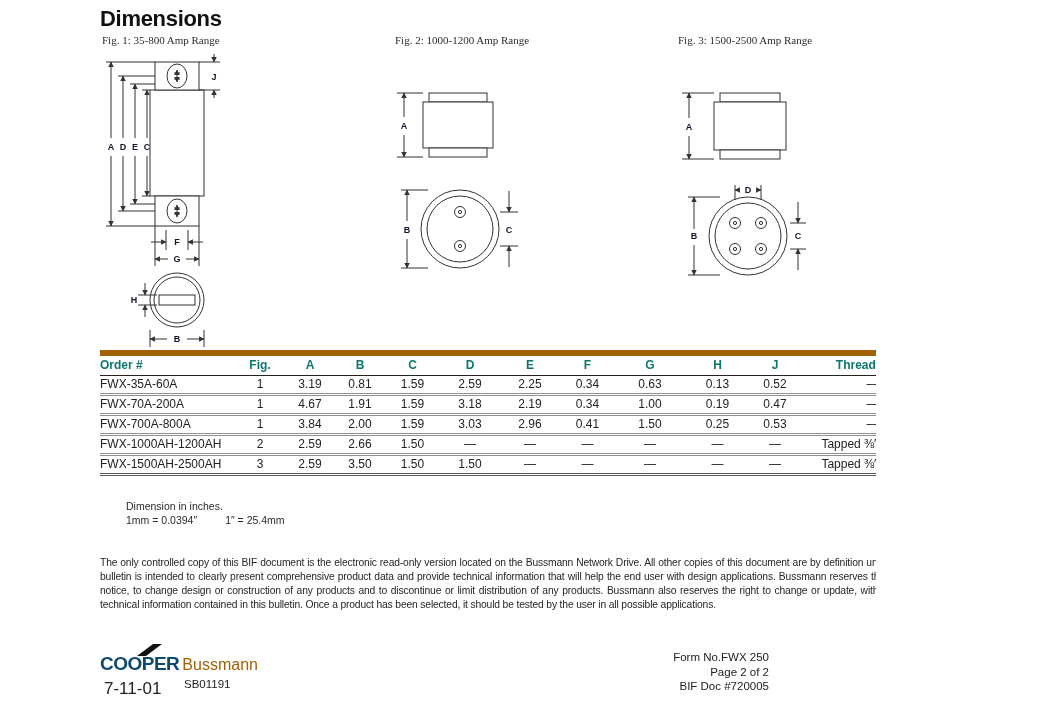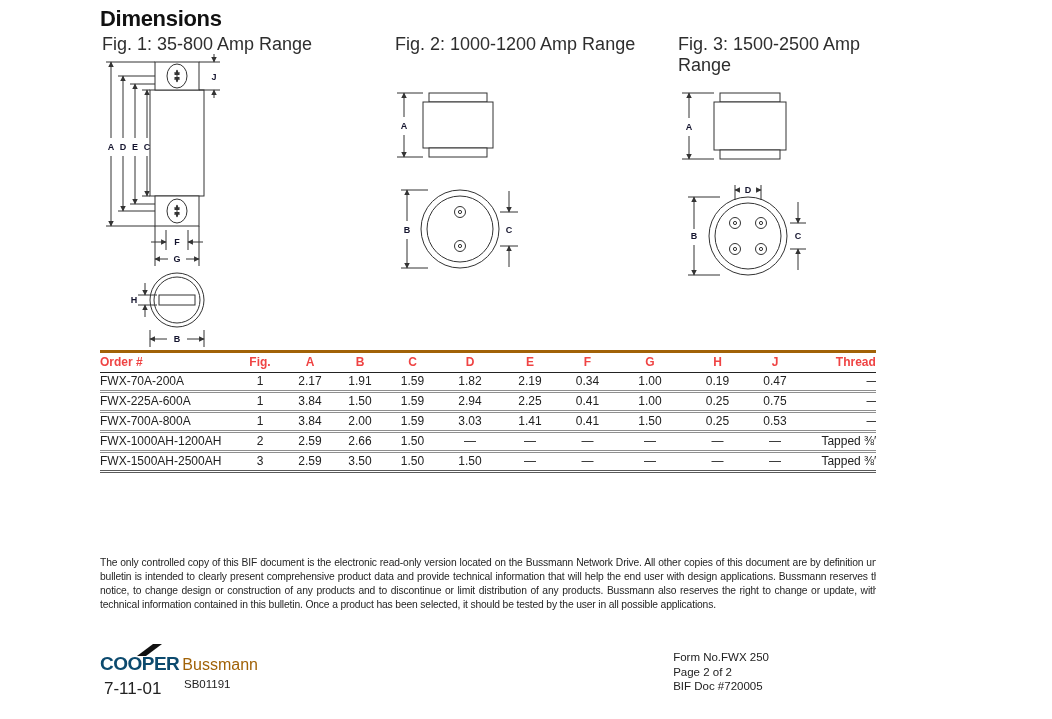--- a/index.html
+++ b/index.html
@@ -1,49 +1,49 @@
 <!DOCTYPE html>
 <html><head>
 <meta charset="utf-8">
 <style>
   html,body{margin:0;padding:0;background:#fff;}
   .page{position:relative;width:876px;height:719px;background:#ffffff;
         font-family:"Liberation Sans",sans-serif;color:#1c1c1c;overflow:hidden;}
   .abs{position:absolute;}
   .page-title{left:100px;top:6px;font-size:22px;font-weight:800;letter-spacing:-0.3px;color:#111;}
-  .fig-caption{top:34px;font-size:18px;color:#2e2e2e;}
+  .fig-caption{top:34px;font-size:11px;color:#2e2e2e;font-family:Liberation Serif, serif;}
   
   svg.draw line, svg.draw rect, svg.draw circle, svg.draw ellipse, svg.draw path.sline{
       stroke:#333;stroke-width:1;fill:none;}
   svg.draw rect.part{fill:#fff;}
   svg.draw text{font-family:"Liberation Sans",sans-serif;font-size:9px;font-weight:bold;
       fill:#14142e;text-anchor:middle;}
   
   .tablewrap{left:100px;top:350px;width:845px;}
   table{width:100%;border-collapse:collapse;table-layout:fixed;}
-  thead th{border-top:3px solid #a16207;border-bottom:1.5px solid #222;
-      font-weight:700;text-align:center;padding:2px 0 3px;font-size:12px;color:#ef4444;}
+  thead th{border-top:6px solid #a16207;border-bottom:1.5px solid #222;
+      font-weight:700;text-align:center;padding:2px 0 3px;font-size:12px;color:#0f766e;}
   tbody td{border-bottom:3px double #8f8f8f;text-align:center;padding:1px 0 2px;
       font-size:12px;color:#222;}
   tbody tr:last-child td{border-bottom:3px double #5a5a5a;}
   th.c-order,td.c-order{text-align:left;}
   .notes{left:126px;top:500px;font-size:10.5px;line-height:13.5px;color:#2a2a2a;}
   .notes .gap{display:inline-block;width:28px;}
   .legal{left:100px;top:556px;width:845px;font-size:10.3px;line-height:14.1px;
       text-align:justify;letter-spacing:-0.15px;color:#262626;}
   
   .logo{left:100px;top:644px;height:32px;}
   .logo .swoosh{position:absolute;left:30px;top:0;}
   .logo .brandline{position:absolute;left:0;top:9px;white-space:nowrap;}
   .brand-bold{font-size:19px;font-weight:900;letter-spacing:-0.5px;color:#0c4a6e;}
   .brand-reg{font-size:16px;font-weight:400;color:#a16207;margin-left:3px;}
   .foot-date{left:104px;top:679px;font-size:17px;color:#222;}
   .foot-code{left:184px;top:678px;font-size:11.5px;color:#222;}
   .foot-right{right:107px;top:650px;font-size:11.5px;line-height:14.5px;
-      color:#222;}
+      text-align:right;color:#222;}
 </style>
 </head>
 <body>
 
 <div class="page">
 
   <svg width="0" height="0" style="position:absolute">
     <defs>
       <marker id="ah" viewBox="0 0 10 10" refX="9" refY="5" markerWidth="6.5" markerHeight="5.5" orient="auto-start-reverse">
         <path d="M0,0 L10,5 L0,10 z" fill="#333"></path>
@@ -218,55 +218,55 @@
             <th>E</th>
             <th>F</th>
             <th>G</th>
             <th>H</th>
             <th>J</th>
             <th>Thread Form</th>
           </tr>
         </thead>
       <tbody>
           <tr>
+            <td class="c-order">FWX-35A-60A</td>
+            <td>1</td>
+            <td>3.19</td>
+            <td>0.81</td>
+            <td>1.59</td>
+            <td>2.59</td>
+            <td>2.25</td>
+            <td>0.34</td>
+            <td>0.63</td>
+            <td>0.13</td>
+            <td>0.52</td>
+            <td>—</td>
+          </tr>
+          <tr>
             <td class="c-order">FWX-70A-200A</td>
             <td>1</td>
-            <td>2.17</td>
+            <td>4.67</td>
             <td>1.91</td>
             <td>1.59</td>
-            <td>1.82</td>
+            <td>3.18</td>
             <td>2.19</td>
             <td>0.34</td>
             <td>1.00</td>
             <td>0.19</td>
             <td>0.47</td>
-            <td>—</td>
-          </tr>
-          <tr>
-            <td class="c-order">FWX-225A-600A</td>
-            <td>1</td>
-            <td>3.84</td>
-            <td>1.50</td>
-            <td>1.59</td>
-            <td>2.94</td>
-            <td>2.25</td>
-            <td>0.41</td>
-            <td>1.00</td>
-            <td>0.25</td>
-            <td>0.75</td>
             <td>—</td>
           </tr>
           <tr>
             <td class="c-order">FWX-700A-800A</td>
             <td>1</td>
             <td>3.84</td>
             <td>2.00</td>
             <td>1.59</td>
             <td>3.03</td>
-            <td>1.41</td>
+            <td>2.96</td>
             <td>0.41</td>
             <td>1.50</td>
             <td>0.25</td>
             <td>0.53</td>
             <td>—</td>
           </tr>
           <tr>
             <td class="c-order">FWX-1000AH-1200AH</td>
             <td>2</td>
             <td>2.59</td>
@@ -291,20 +291,24 @@
             <td>—</td>
             <td>—</td>
             <td>—</td>
             <td>—</td>
             <td>Tapped ⅜″-24 × ½″</td>
           </tr>
         </tbody>
     </table>
   </div>
 
+  <div class="abs notes">
+    <div>Dimension in inches.</div>
+    <div><span>1mm = 0.0394″</span><span class="gap"></span><span>1″ = 25.4mm</span></div>
+  </div>
 
   <div class="abs legal">The only controlled copy of this BIF document is the electronic read-only version located on the Bussmann Network Drive. All other copies of this document are by definition uncontrolled. This bulletin is intended to clearly present comprehensive product data and provide technical information that will help the end user with design applications. Bussmann reserves the right, without notice, to change design or construction of any products and to discontinue or limit distribution of any products. Bussmann also reserves the right to change or update, without notice, any technical information contained in this bulletin. Once a product has been selected, it should be tested by the user in all possible applications.</div>
 
   <div class="abs logo">
     <svg class="swoosh" width="32" height="12" viewBox="0 0 32 12">
       <polygon points="7,12 23,0 32,0 16,12" fill="#111"></polygon>
     </svg>
     <div class="brandline">
       <span class="brand-bold">COOPER</span><span class="brand-reg">Bussmann</span>
     </div>

